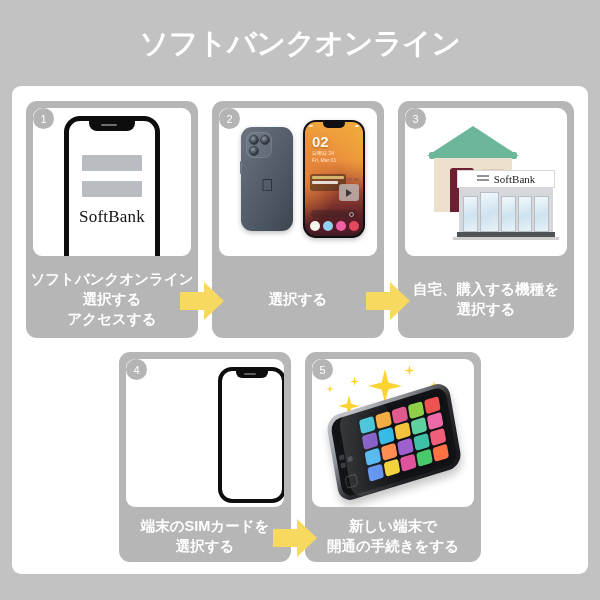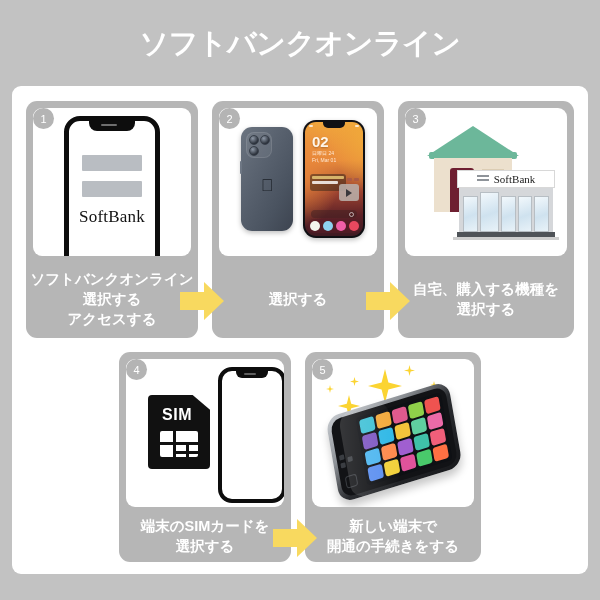--- a/index.html
+++ b/index.html
@@ -483,29 +483,20 @@
     </div>
     <div class="caption">
       <span>自宅、購入する機種を</span>
       <span>選択する</span>
     </div>
   </div>
 
   <div class="card" id="card4">
     <div class="badge">4</div>
     <div class="card-img">
-      <div class="sim">
-        <div class="simtxt">SIM</div>
-        <div class="chip">
-          <i class="h1"></i>
-            <i class="v1"></i>
-            <i class="v2"></i>
-            <i class="h2"></i>
-        </div>
-      </div>
       <div class="phone4">
         <div class="notch"></div>
       </div>
     </div>
     <div class="caption">
       <span>端末のSIMカードを</span>
       <span>選択する</span>
     </div>
   </div>
 

